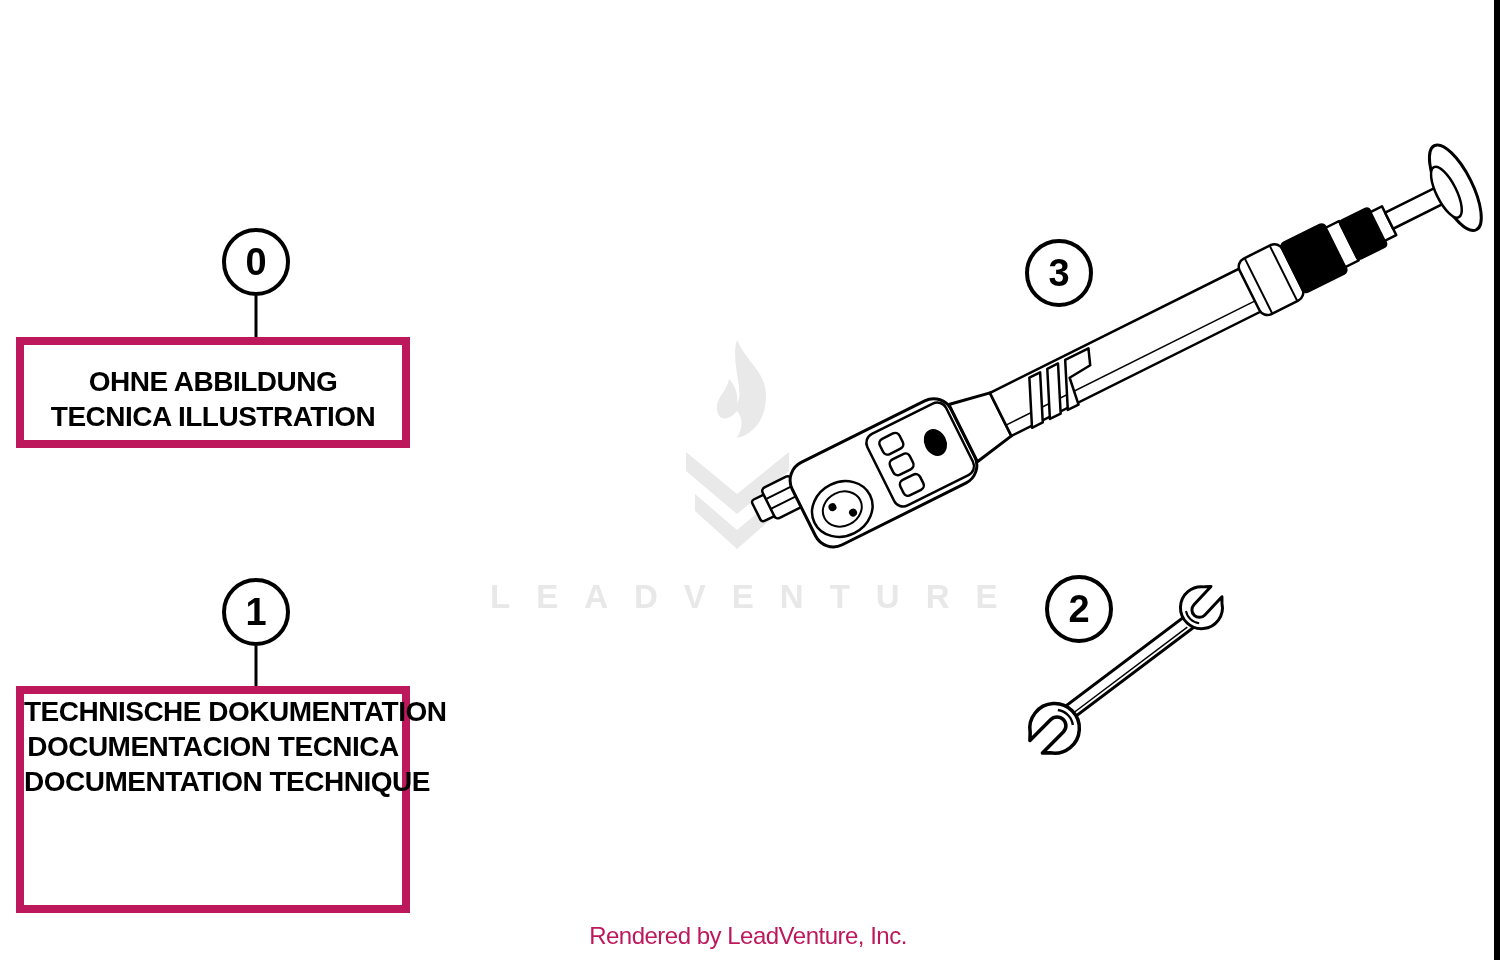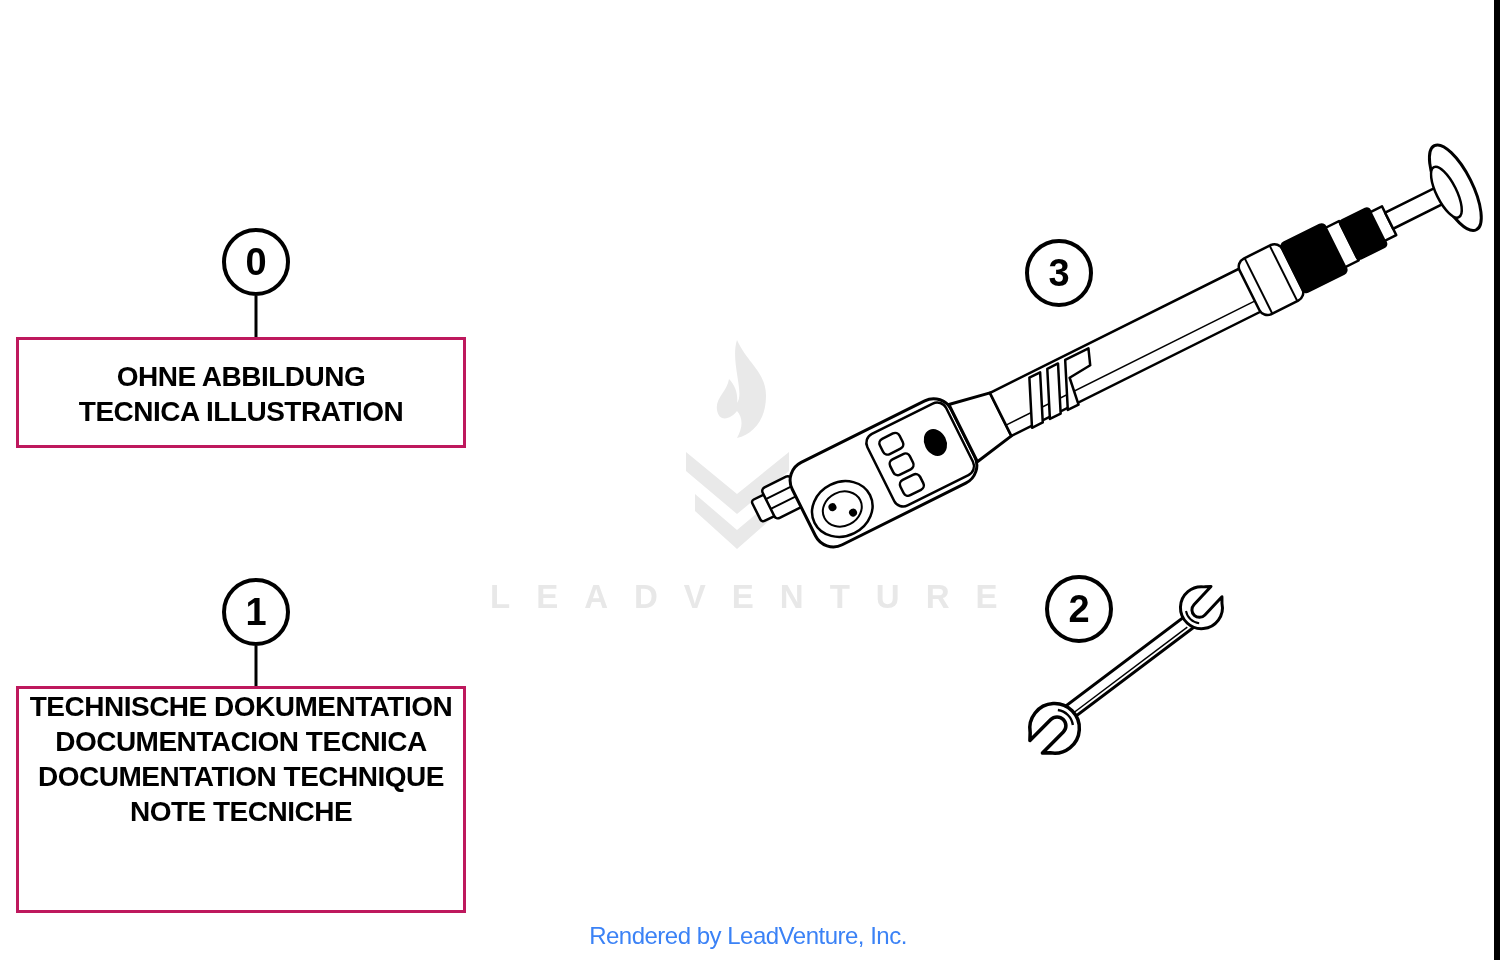--- a/index.html
+++ b/index.html
@@ -50,42 +50,42 @@
     box-sizing: content-box;
   }
   .callout-0 { left: 222px; top: 228px; }
   .callout-1 { left: 222px; top: 578px; }
   .callout-2 { left: 1045px; top: 575px; }
   .callout-3 { left: 1025px; top: 239px; }
   
   .label-box {
     position: absolute;
     left: 16px;
-    width: 450px;
-    border: 3px solid #be185d;
+    width: 394px;
+    border: 8px solid #be185d;
     background: #fff;
     text-align: center;
     font-weight: bold;
     font-size: 28px;
     letter-spacing: -0.5px;
     line-height: 35px;
   }
   .label-box .line { white-space: nowrap; }
   .box-no-illustration { top: 337px; height: 111px; padding-top: 19px; box-sizing: border-box; }
   .box-tech-doc       { top: 686px; height: 227px; box-sizing: border-box; }
   
   .footer-text {
     position: absolute;
     left: 548px;
     top: 922px;
     width: 400px;
     text-align: center;
     font-size: 24px;
     letter-spacing: -0.5px;
-    color: #3b82f6;
+    color: #be185d;
     white-space: nowrap;
   }
   
   .right-border {
     position: absolute;
     left: 1494px;
     top: 0;
     width: 6px;
     height: 960px;
     background: #000;
@@ -192,20 +192,19 @@
 
   <div class="label-box box-no-illustration">
     <div class="line">OHNE ABBILDUNG</div>
     <div class="line">TECNICA ILLUSTRATION</div>
   </div>
 
   <div class="label-box box-tech-doc">
     <div class="line">TECHNISCHE DOKUMENTATION</div>
     <div class="line">DOCUMENTACION TECNICA</div>
     <div class="line">DOCUMENTATION TECHNIQUE</div>
-    <div class="line">NOTE TECNICHE</div>
   </div>
 
   <div class="footer-text">Rendered by LeadVenture, Inc.</div>
 
   <div class="right-border"></div>
 
 </div>
 
 </body></html>

